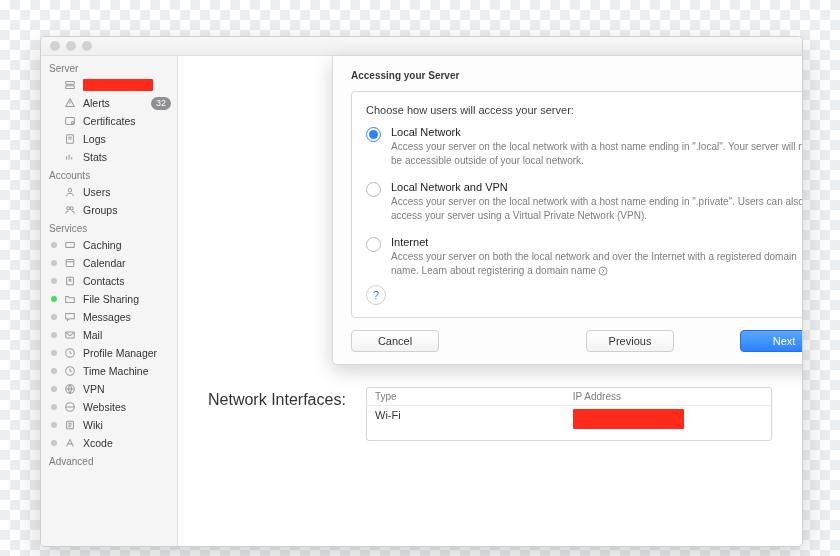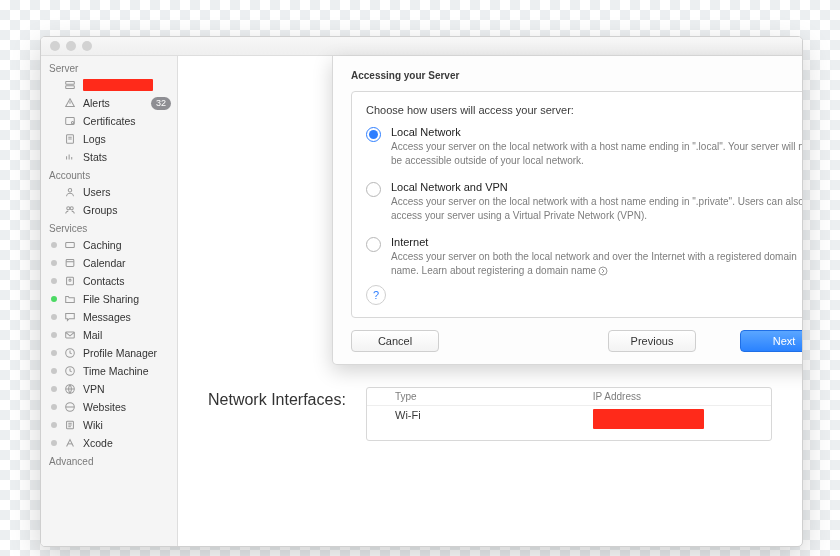--- a/index.html
+++ b/index.html
@@ -66,21 +66,21 @@
     position:absolute;left:30px;right:30px;top:350px;
   }
   .net-row{display:flex;align-items:flex-start;gap:8px;}
   .net-label{width:150px;text-align:left;color:#333;font-size:16px;padding-top:4px;}
   .net-box{flex:1;border:1px solid var(--sheet-border);border-radius:3px;background:#fff;}
   .net-head{display:flex;font-size:10px;color:var(--muted);border-bottom:1px solid #eee;}
   .net-head div{padding:3px 8px;}
   .net-body{min-height:34px;}
   .net-body .r{display:flex;}
   .net-body .r div{padding:3px 8px;font-size:11px;}
-  .col-type{flex:0 0 45%;margin-left:20px;}
+  .col-type{flex:0 0 45%;}
   .col-ip{flex:1;}
   .sheet{
     position:absolute;left:154px;top:19px;width:477px;
     background:#fdfdfd;border:1px solid var(--sheet-border);border-top:none;
     border-bottom-left-radius:5px;border-bottom-right-radius:5px;
     box-shadow:0 6px 20px rgba(0,0,0,0.18);padding:14px 18px 12px 18px;z-index:5;
   }
   .sheet h1{font-size:10px;font-weight:600;margin:0 0 10px 0;}
   .opt-box{border:1px solid var(--sheet-border);border-radius:4px;padding:12px 14px 12px 14px;background:#fff;}
   .opt-head{font-size:11px;margin-bottom:10px;}
@@ -89,21 +89,21 @@
   .radio{width:13px;height:13px;border-radius:50%;border:1px solid #b7b7b7;flex:0 0 13px;margin-top:1px;position:relative;background:#fff;}
   .radio.sel{border-color:var(--blue);}
   .radio.sel::after{content:"";position:absolute;inset:2px;border-radius:50%;background:var(--blue);}
   .opt-title{font-size:11px;color:#222;margin-bottom:2px;}
   .opt-desc{font-size:10px;color:var(--muted);line-height:1.35;}
   .opt-desc .chev{display:inline-block;width:10px;height:10px;vertical-align:middle;margin-left:2px;color:#9a9a9a;}
   .help{width:18px;height:18px;border:1px solid var(--btn-border);border-radius:50%;display:flex;align-items:center;justify-content:center;color:var(--blue);font-size:11px;margin-top:8px;background:#fff;}
   .sheet-buttons{display:flex;justify-content:space-between;margin-top:12px;}
   .btn{height:20px;min-width:62px;padding:0 12px;font-size:11px;border:1px solid var(--btn-border);border-radius:4px;background:linear-gradient(#ffffff,#f3f3f3);color:#333;display:inline-flex;align-items:center;justify-content:center;}
   .btn.primary{background:linear-gradient(var(--blue-grad1),var(--blue-grad2));border-color:#1f6fe6;color:#fff;margin-left:44px;}
-  .btn-group{display:flex;gap:0;}
+  .btn-group{display:flex;gap:22px;}
 </style>
 </head>
 <body>
 
 <div class="window">
 
   <div class="titlebar">
     <div class="tl-dot"></div>
     <div class="tl-dot"></div>
     <div class="tl-dot"></div>

